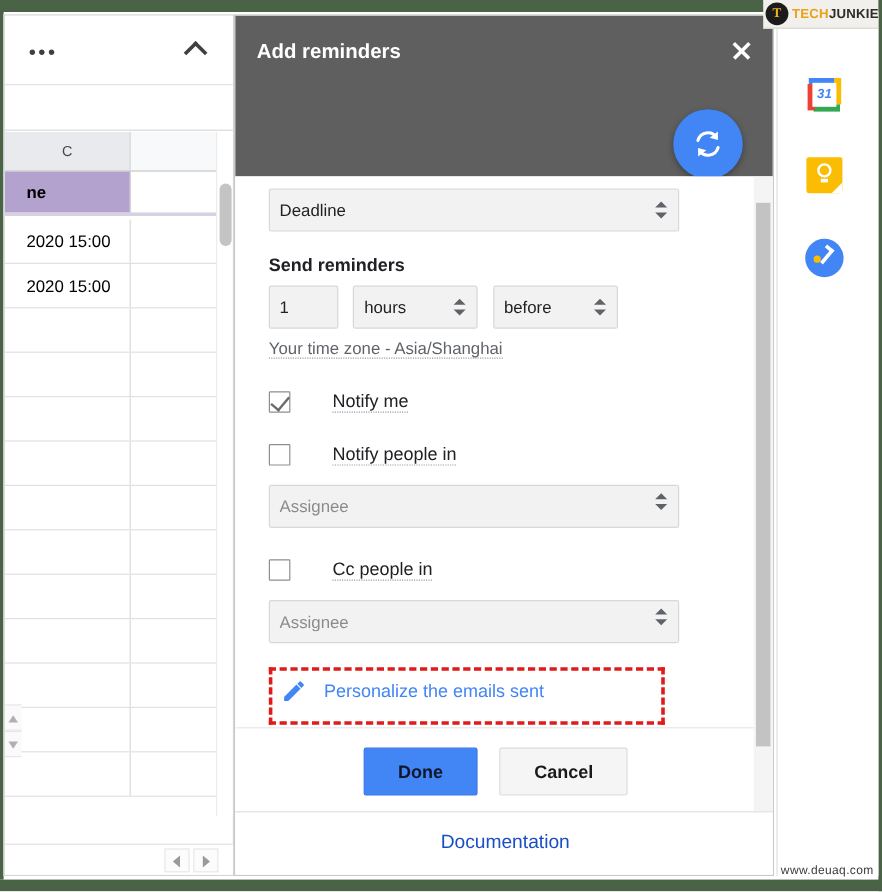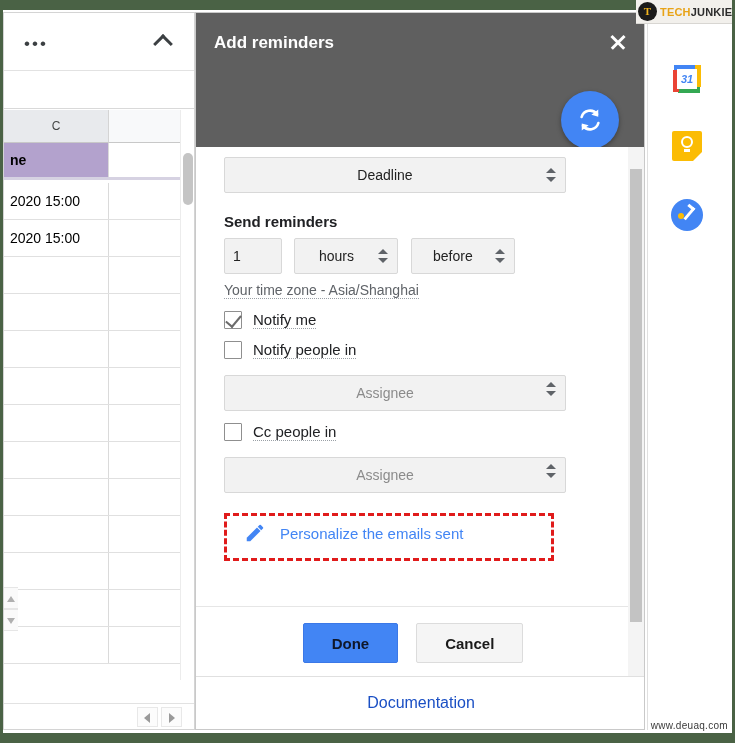--- a/index.html
+++ b/index.html
@@ -194,21 +194,21 @@
   .colhead.c3 { left:178px; width:12px; background:#f8f9fa;
                 border-right:none; color:#8a6d3b; justify-content:flex-start; padding-left:1px;}
 
   .row {
     position:absolute; left:0; width:178px; height:37px;
     border-bottom:1px solid #e0e0e0;
   }
   .row .cell-a {
     position:absolute; left:0; top:0; width:105px; height:100%;
     border-right:1px solid #dadada;
-    display:flex; align-items:center; padding-left:6px;
+    display:flex; align-items:center; padding-left:18px;
     font-size:14px; color:#000;
     font-family:"Liberation Sans", sans-serif;
     white-space: nowrap;
   }
   .row .cell-b {
     position:absolute; left:105px; top:0; width:73px; height:100%;
     border-right:1px solid #dadada;
   }
   .row.header .cell-a { background:#b3a2cd; font-weight:bold; }
   .row.header { border-bottom: 3px solid #d6d2e2; }
@@ -320,21 +320,21 @@
     font-size:14px; color:#222;
     background:#f2f2f2;
     border:1px solid #d8d8d8;
     border-radius:2px;
     height:36px;
     padding:0 8px;
     -webkit-appearance:none; appearance:none;
     outline:none;
   }
   .selwrap { position:relative; display:inline-block; vertical-align:top; }
-  .selwrap > select { width:100%; padding-right:28px;text-align:center; }
+  .selwrap > select { width:100%; padding-right:28px; }
   .sel-arrows {
     position:absolute; right:10px; top:50%; transform:translateY(-50%);
     width:10px; height:16px; pointer-events:none;
   }
   .sel-arrows .up, .sel-arrows .dn {
     position:absolute; left:0; width:0; height:0;
     border-left:5px solid transparent; border-right:5px solid transparent;
   }
   .sel-arrows .up { top:1px; border-bottom:5px solid #5f6368; }
   .sel-arrows .dn { bottom:1px; border-top:5px solid #5f6368; }
@@ -353,21 +353,21 @@
     font-family:"Liberation Sans", sans-serif;
   }
   .tz-note {
     margin-top:8px; font-size:14px; color:#5f6368;
     border-bottom: 1px dotted #9aa0a6;
     display:inline-block;
     font-family:"Liberation Sans", sans-serif;
   }
   .dotted { border-bottom: 1px dotted #9aa0a6; display:inline-block; }
 
-  .cbrow { display:flex; align-items:center; margin-top:12px; }
+  .cbrow { display:flex; align-items:center; margin-top:26px;gap:24px; }
   .cbox {
     width:18px; height:18px; border:1.5px solid #8f8f8f;
     background:#ffffff; margin-right:11px; position:relative; flex:none;
     border-radius:1px; cursor:pointer;
   }
   .cbox.checked:after {
     content:""; position:absolute; left:4px; top:0px;
     width:7px; height:13px;
     border-right:2.5px solid #6b6b6b; border-bottom:2.5px solid #6b6b6b;
     transform: rotate(40deg);
@@ -377,21 +377,21 @@
 
   .assignee-sel { margin-top:8px; color:#8b8b8b !important;
                   background:#fbfbfb; border:1px solid #dcdcdc; }
 
   .personalize-wrap {
     margin-top:20px; position:relative;
     display:block; width:330px;
   }
   .personalize {
     display:flex; align-items:center;
-    padding:9px 20px;
+    padding:9px 10px;
     cursor:pointer;
   }
   .pencil {
     width:22px; height:22px; position:relative; margin-right:14px; flex:none;
   }
   .plink {
     color:#4285f4; font-size:15px;
     font-family:"Liberation Sans", sans-serif;
   }
   .redbox {

